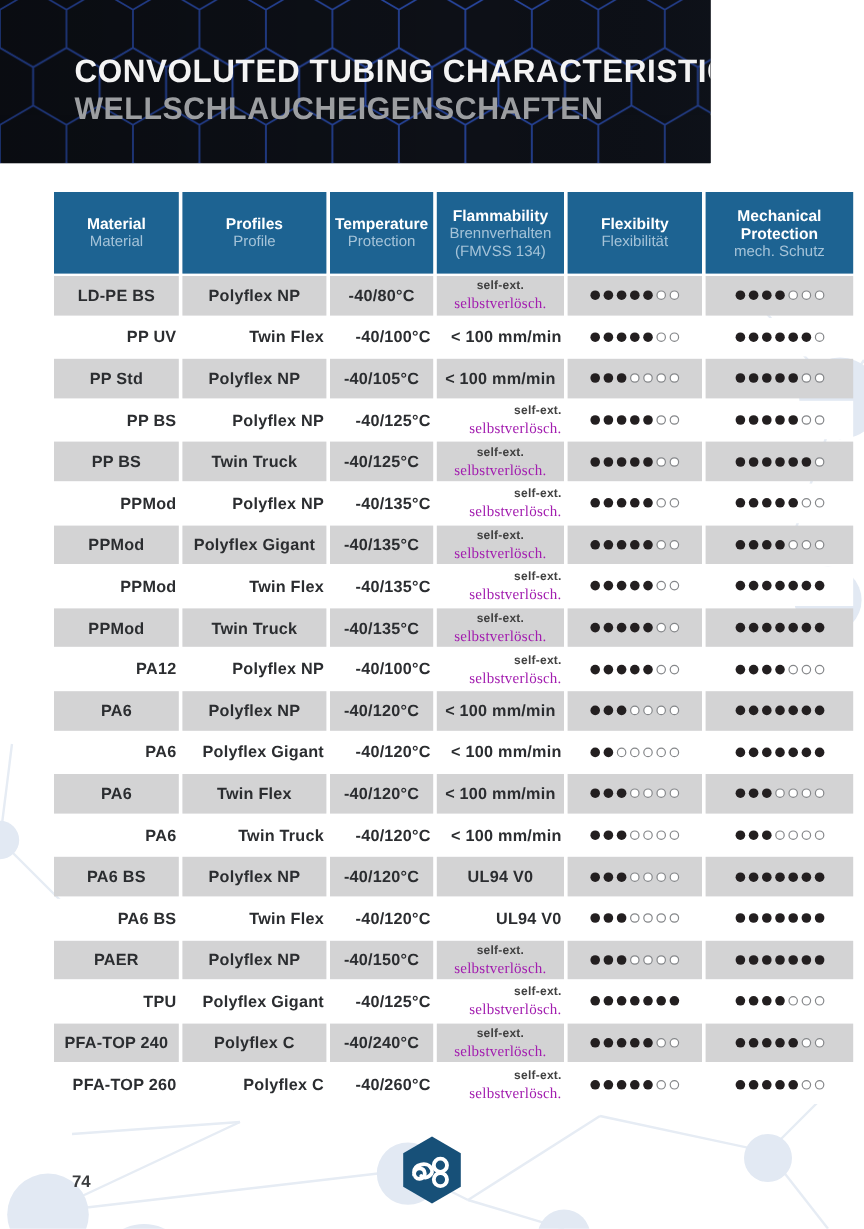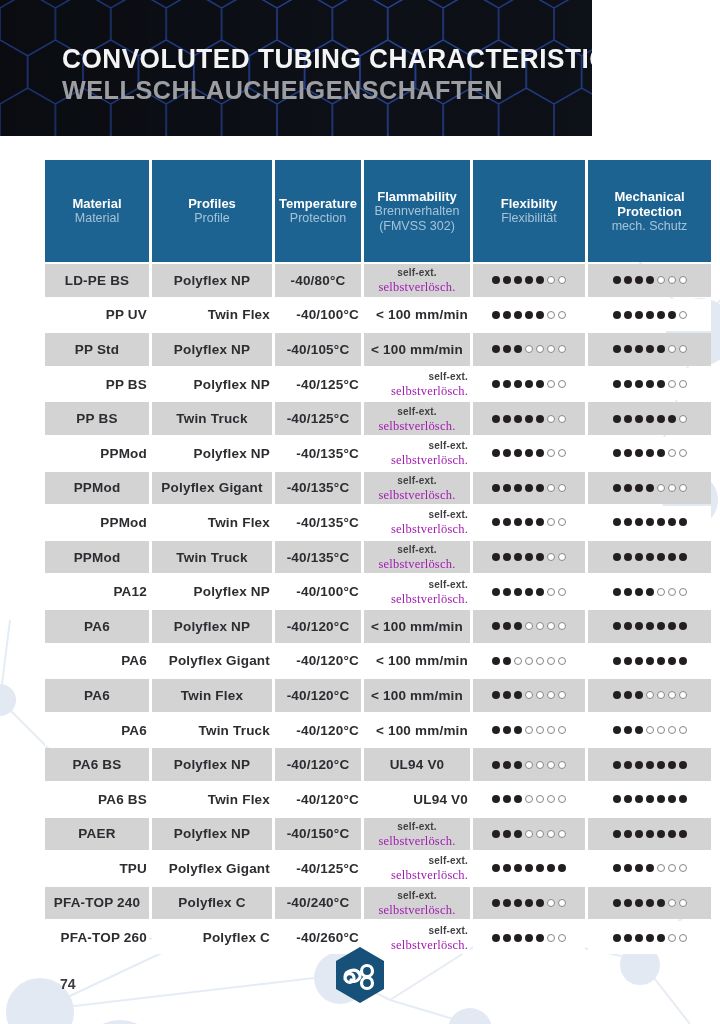--- a/index.html
+++ b/index.html
@@ -27,21 +27,21 @@
     line-height:31px;white-space:nowrap;transform:scaleX(.97);transform-origin:left;
   }
   
   .table-wrap{position:absolute;left:42px;top:158px;z-index:1;}
   table.spec{
     border-collapse:separate;border-spacing:3px 2px;table-layout:fixed;
   }
   table.spec th{
     background:#1d6392;color:#ffffff;font-weight:bold;font-size:13px;
     line-height:15px;text-align:center;vertical-align:middle;
-    height:64px;padding:19px 3px;
+    height:64px;padding:2px 3px;
   }
   th .sub{display:block;color:#a5c3d8;font-weight:normal;font-size:12.5px;line-height:15px;}
   table.spec td{
     text-align:center;vertical-align:middle;height:32.6px;padding:0 2px;
     font-size:13.5px;font-weight:bold;color:#2b2d30;letter-spacing:.2px;
   }
   tr.row-gray td{background:#d3d3d4;margin-top:32px;}
   tr.row-white td{background:#ffffff;text-align:right;}
   .col-material{width:104px;}
   .col-profile{width:120px;}
@@ -143,21 +143,21 @@
           <span>Profiles</span>
           <span class="sub">Profile</span>
         </th>
         <th>
           <span>Temperature</span>
           <span class="sub">Protection</span>
         </th>
         <th>
           <span>Flammability</span>
           <span class="sub">Brennverhalten</span>
-          <span class="sub">(FMVSS 302)</span>
+          <span class="sub">(FMVSS 134)</span>
         </th>
         <th>
           <span>Flexibilty</span>
           <span class="sub">Flexibilität</span>
         </th>
         <th>
           <span>Mechanical Protection</span>
           <span class="sub">mech. Schutz</span>
         </th>
       </tr>

